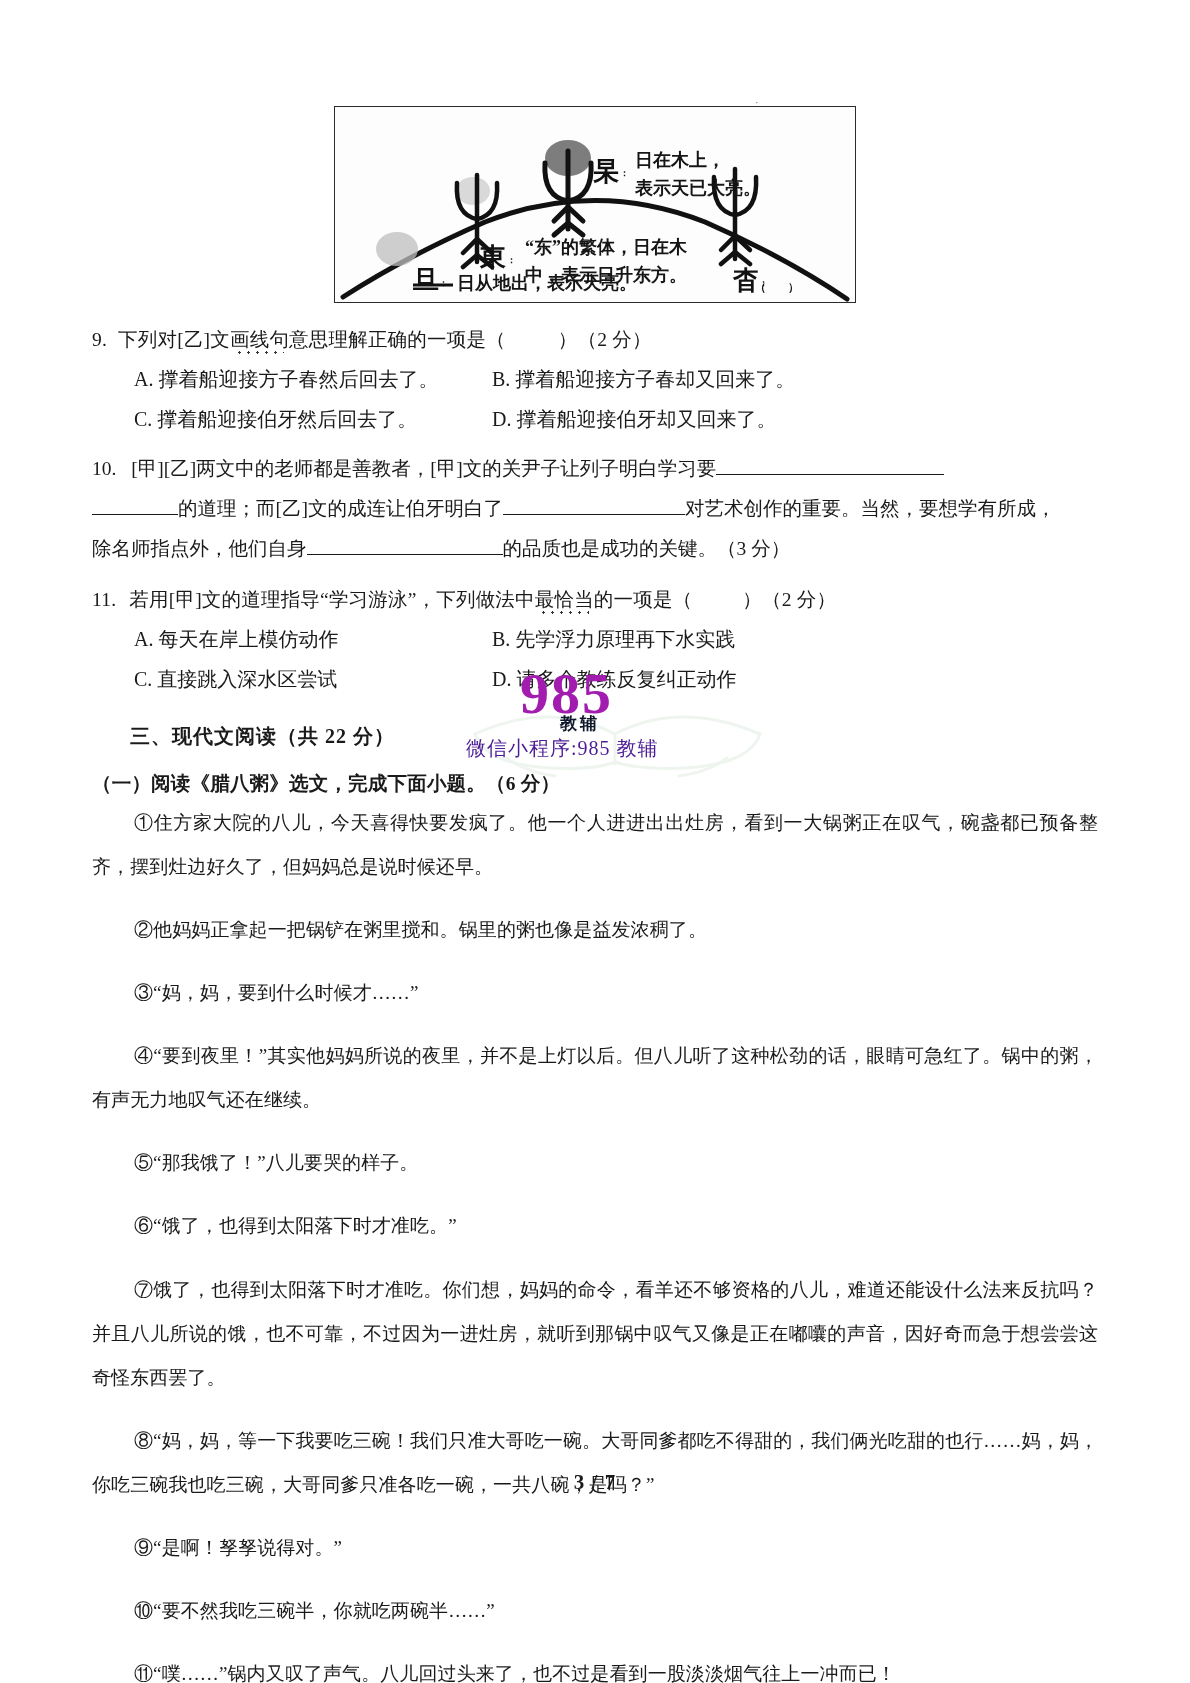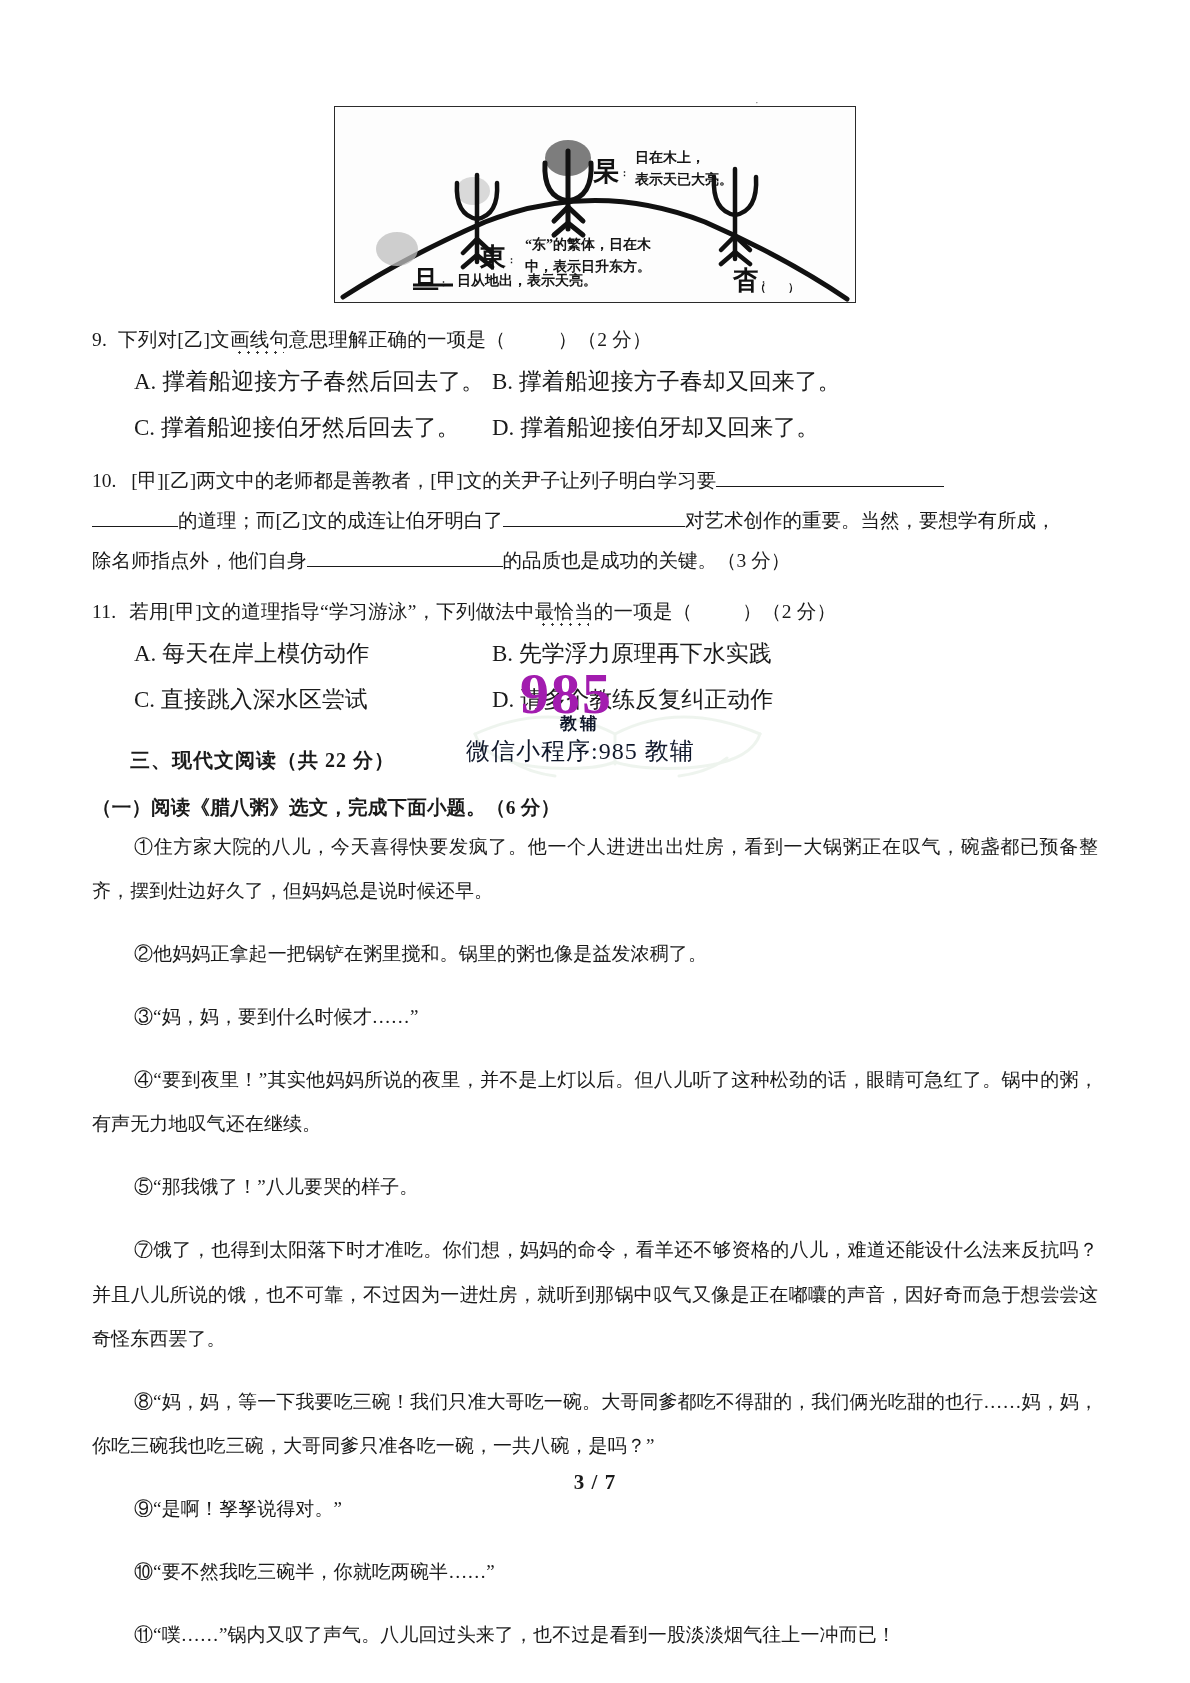--- a/index.html
+++ b/index.html
@@ -40,21 +40,21 @@
   }
   .fig-svg { position: absolute; left:0; top:0; }
   .fig-label {
     position: absolute;
     font-family: "Liberation Serif", "DejaVu Serif", serif;
     font-weight: 700;
     color: #111;
     white-space: nowrap;
   }
   .fig-glyph { font-size: 26px; letter-spacing: 0; }
-  .fig-note  { font-size: 14px; font-weight: 600; line-height: 1.55; color:#151515; }
+  .fig-note  { font-size: 18px; font-weight: 600; line-height: 1.55; color:#151515; }
   .fig-tiny  { font-size: 9px; font-weight: 600; }
 
   .stray-mark {
     position:absolute;
     font-size: 11px;
     color: #666;
   }
 
   
   .q-line {
@@ -74,21 +74,21 @@
     left: 8%;
     right: 8%;
     bottom: -4px;
     height: 3px;
     background-image: radial-gradient(circle, #333 1.1px, transparent 1.2px);
     background-size: 9px 3px;
     background-repeat: repeat-x;
   }
   .opt-row {
     display: flex;
-    font-size: 23px;
+    font-size: 20px;
     line-height: 2.0;
     margin-left: 42px;
   }
   .opt-a { width: 358px; }
   .opt-b { width: 360px; }
   .blank-line {
     display: inline-block;
     border-bottom: 1.6px solid #1a1a1a;
     vertical-align: baseline;
     height: 20px;
@@ -141,22 +141,22 @@
     top: 672px;
     width: 330px;
     height: 120px;
     pointer-events: none;
     opacity: 0.5;
   }
   .wm-text {
     position: absolute;
     left: 466px;
     top: 735px;
-    font-size: 24px;
-    color: #0f172a;
+    font-size: 20px;
+    color: #4c1d95;
     letter-spacing: 1px;
     pointer-events: none;
     white-space: nowrap;
   }
   .wm-985 {
     position:absolute;
     left: 520px;
     top: 660px;
     font-size: 58px;
     font-weight: 700;
@@ -311,20 +311,21 @@
 
   <div class="section-head">三、现代文阅读（共 22 分）</div>
   <div class="sub-head">（一）阅读《腊八粥》选文，完成下面小题。（6 分）</div>
 
   <div>
     <p class="passage-p indent">①住方家大院的八儿，今天喜得快要发疯了。他一个人进进出出灶房，看到一大锅粥正在叹气，碗盏都已预备整齐，摆到灶边好久了，但妈妈总是说时候还早。</p>
     <p class="passage-p indent">②他妈妈正拿起一把锅铲在粥里搅和。锅里的粥也像是益发浓稠了。</p>
     <p class="passage-p indent">③“妈，妈，要到什么时候才……”</p>
     <p class="passage-p indent">④“要到夜里！”其实他妈妈所说的夜里，并不是上灯以后。但八儿听了这种松劲的话，眼睛可急红了。锅中的粥，有声无力地叹气还在继续。</p>
     <p class="passage-p indent">⑤“那我饿了！”八儿要哭的样子。</p>
+    <p class="passage-p indent">⑥“饿了，也得到太阳落下时才准吃。”</p>
     <p class="passage-p indent">⑦饿了，也得到太阳落下时才准吃。你们想，妈妈的命令，看羊还不够资格的八儿，难道还能设什么法来反抗吗？并且八儿所说的饿，也不可靠，不过因为一进灶房，就听到那锅中叹气又像是正在嘟囔的声音，因好奇而急于想尝尝这奇怪东西罢了。</p>
     <p class="passage-p indent">⑧“妈，妈，等一下我要吃三碗！我们只准大哥吃一碗。大哥同爹都吃不得甜的，我们俩光吃甜的也行……妈，妈，你吃三碗我也吃三碗，大哥同爹只准各吃一碗，一共八碗，是吗？”</p>
     <p class="passage-p indent">⑨“是啊！孥孥说得对。”</p>
     <p class="passage-p indent">⑩“要不然我吃三碗半，你就吃两碗半……”</p>
     <p class="passage-p indent">⑪“噗……”锅内又叹了声气。八儿回过头来了，也不过是看到一股淡淡烟气往上一冲而已！</p>
 
   </div>
 
 </div>
 

